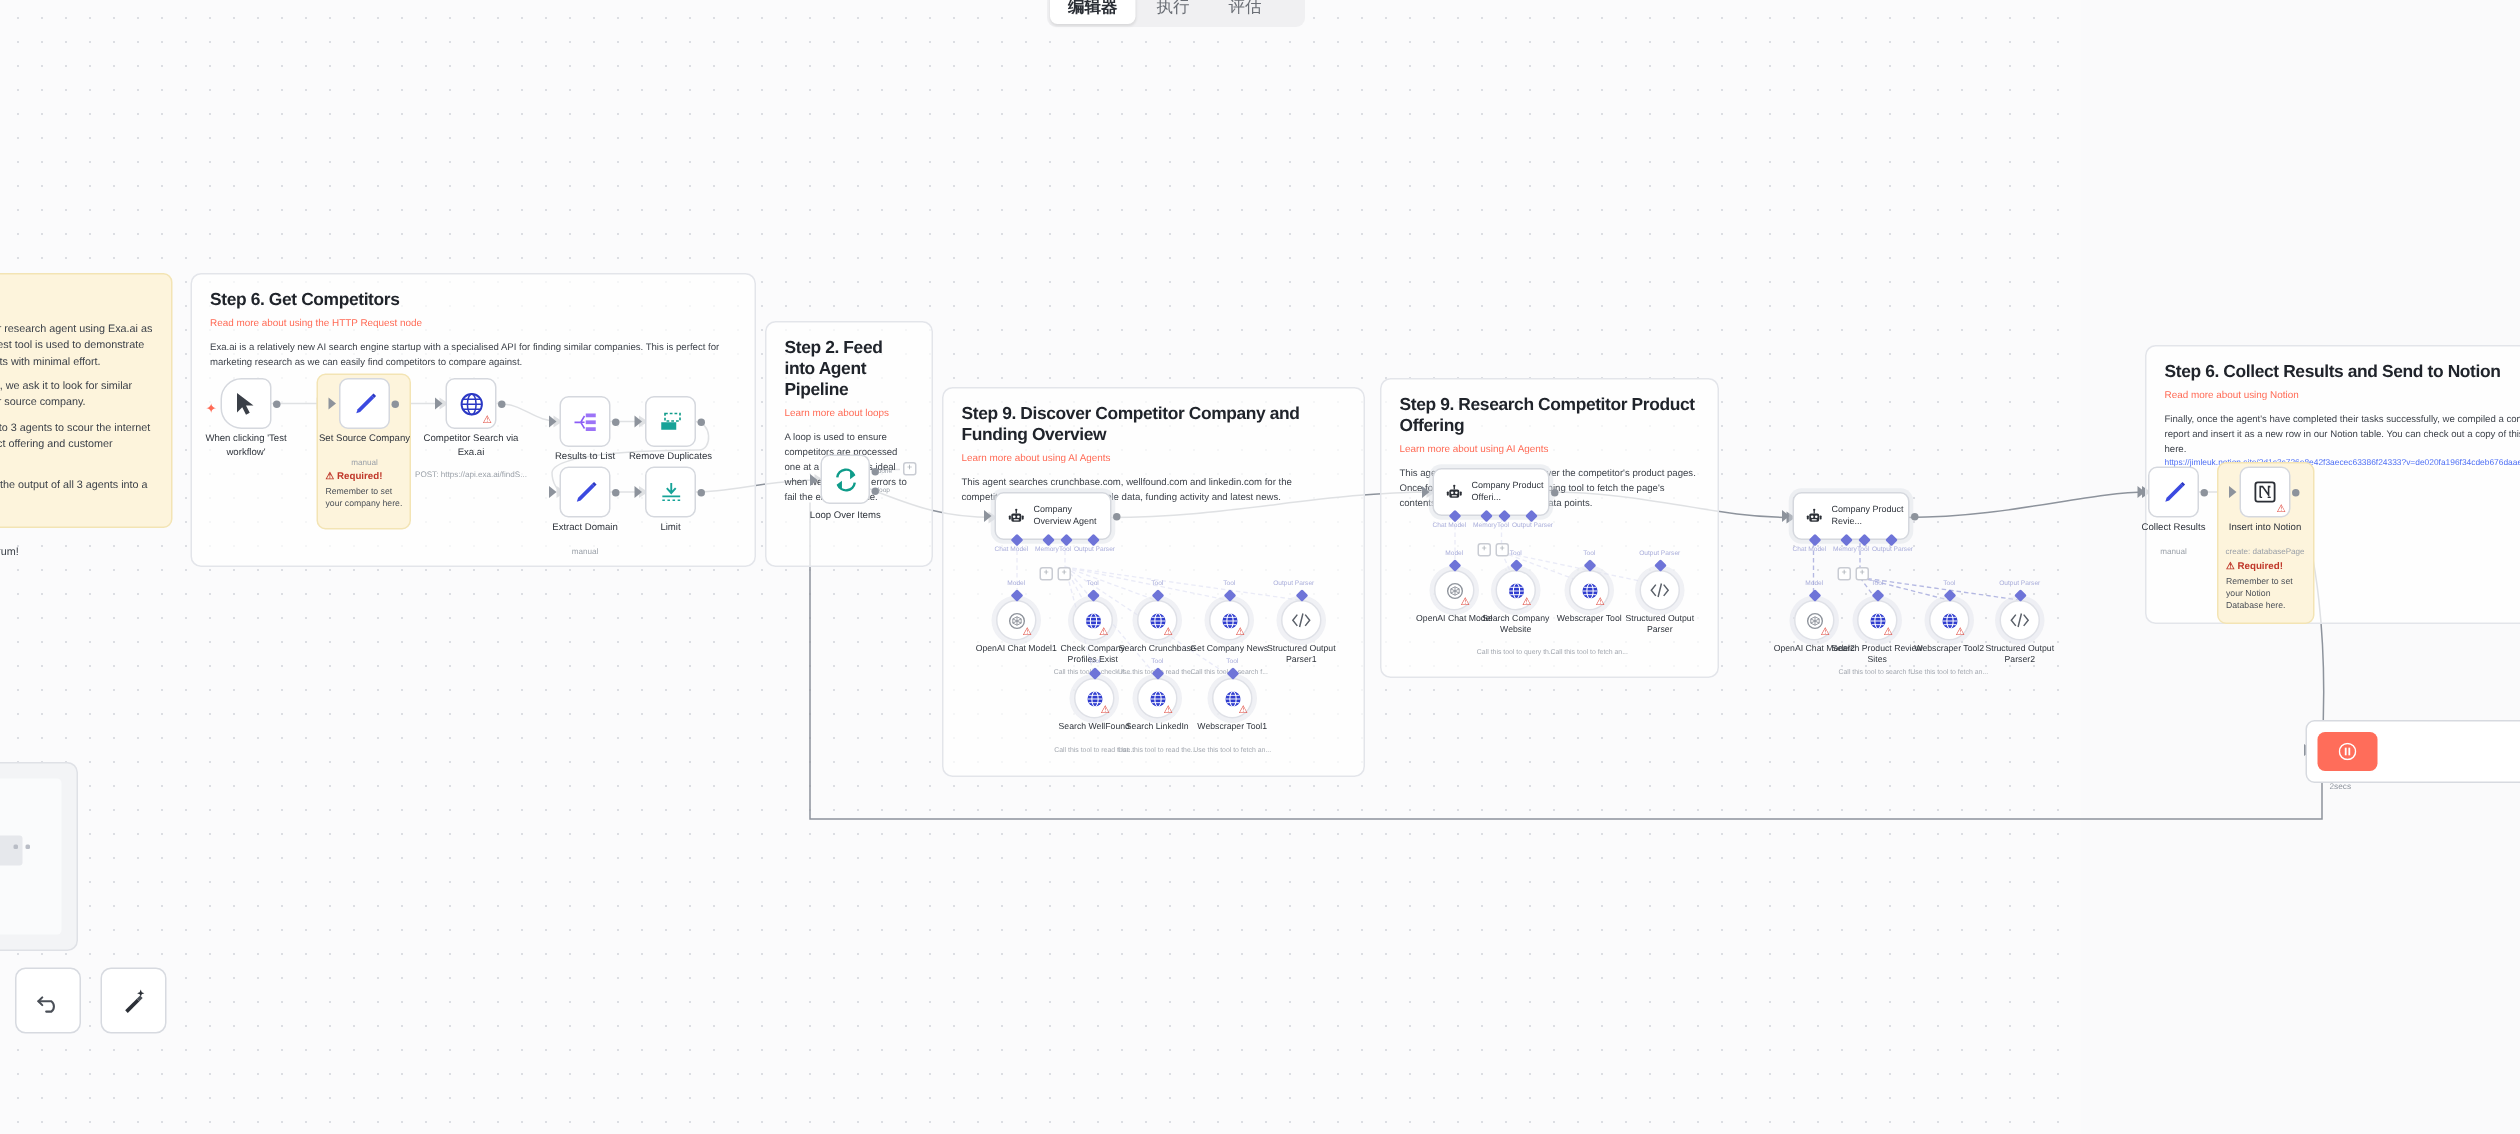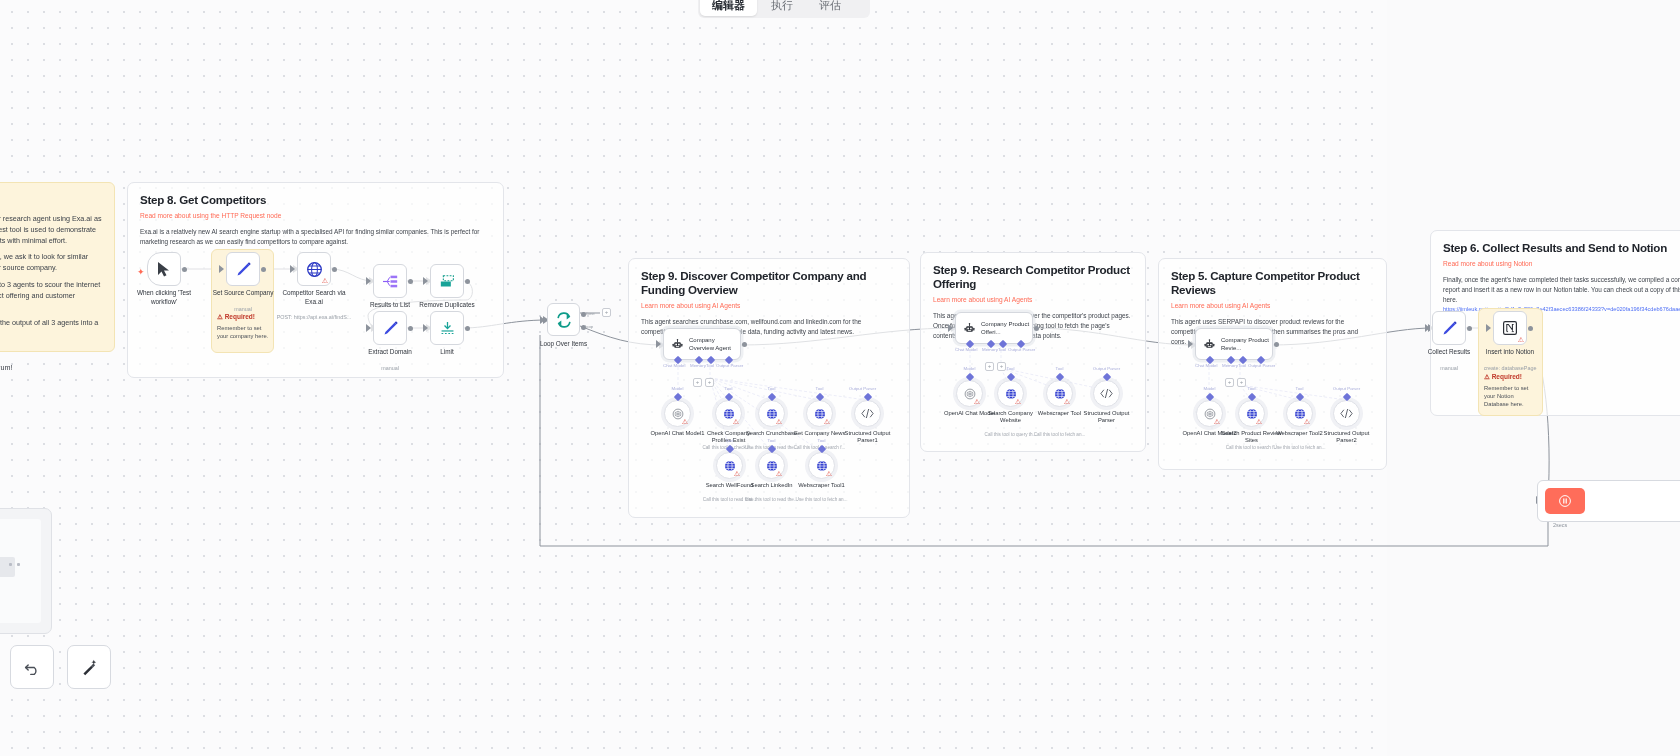--- a/index.html
+++ b/index.html
@@ -275,43 +275,43 @@
     <p>This workflow builds a competitor research agent using Exa.ai as a starting point. The HTTP Request tool is used to demonstrate how you can build powerful agents with minimal effort.</p>
     <p>1. Using Exa's findSimilar search, we ask it to look for similar companies ie. competitors, to our source company.</p>
     <p>2. This list of competitors is sent to 3 agents to scour the internet to find company overview, product offering and customer reviews.</p>
     <p>3. A report is then compiled from the output of all 3 agents into a notion table.</p>
     <p style="font-weight:700;margin-top:4px">Need Help?</p>
     <p>Join the Discord or ask in the Forum!</p>
     <p>Happy Hacking!</p>
   </div>
 
   <div class="step" style="left:127px; top:182px; width:377px; height:196px;">
-    <h2>Step 8. Get Competitors</h2>
+    <h2>Step 6. Get Competitors</h2>
     <div class="sub">Read more about using the HTTP Request node</div>
     <div class="body">Exa.ai is a relatively new AI search engine startup with a specialised API for finding similar companies. This is perfect for marketing research as we can easily find competitors to compare against.</div>
   </div>
 
+  <div class="step" style="left:510px; top:214px; width:112px; height:164px;">
+    <h2>Step 2. Feed into Agent Pipeline</h2>
+    <div class="sub">Learn more about loops</div>
+    <div class="body">A loop is used to ensure competitors are processed one at a time. This is ideal when we don't want errors to fail the entire pipeline.</div>
+  </div>
 
   <div class="step" style="left:628px; top:258px; width:282px; height:260px;">
     <h2>Step 9. Discover Competitor Company and Funding Overview</h2>
     <div class="sub">Learn more about using AI Agents</div>
     <div class="body">This agent searches crunchbase.com, wellfound.com and linkedin.com for the competitor's company details, people data, funding activity and latest news.</div>
   </div>
 
   <div class="step" style="left:920px; top:252px; width:226px; height:200px;">
     <h2>Step 9. Research Competitor Product Offering</h2>
     <div class="sub">Learn more about using AI Agents</div>
     <div class="body">This agent uses SERPAPI to discover the competitor's product pages. Once found, it will use the webscraping tool to fetch the page's contents to extract the necessary data points.</div>
   </div>
 
-  <div class="step" style="left:1158px; top:258px; width:229px; height:212px;">
-    <h2>Step 5. Capture Competitor Product Reviews</h2>
-    <div class="sub">Learn more about using AI Agents</div>
-    <div class="body">This agent uses SERPAPI to discover product reviews for the competitor's product or service and then summarises the pros and cons.</div>
-  </div>
 
   <div class="step" style="left:1430px; top:230px; width:287px; height:186px;">
     <h2>Step 6. Collect Results and Send to Notion</h2>
     <div class="sub">Read more about using Notion</div>
     <div class="body">Finally, once the agent's have completed their tasks successfully, we compiled a competitor report and insert it as a new row in our Notion table. You can check out a copy of this table here.</div>
     <div class="urlline">https://jimleuk.notion.site/2d1c3c726e8e42f3aecec63386f24333?v=de020fa196f34cdeb676daaeae44e110&amp;pvs=4</div>
   </div>
 
   <div class="node" style="left:147px; top:252px;">
     <div class="nbox trigger" style="border-radius:14px 6px 6px 14px;">

